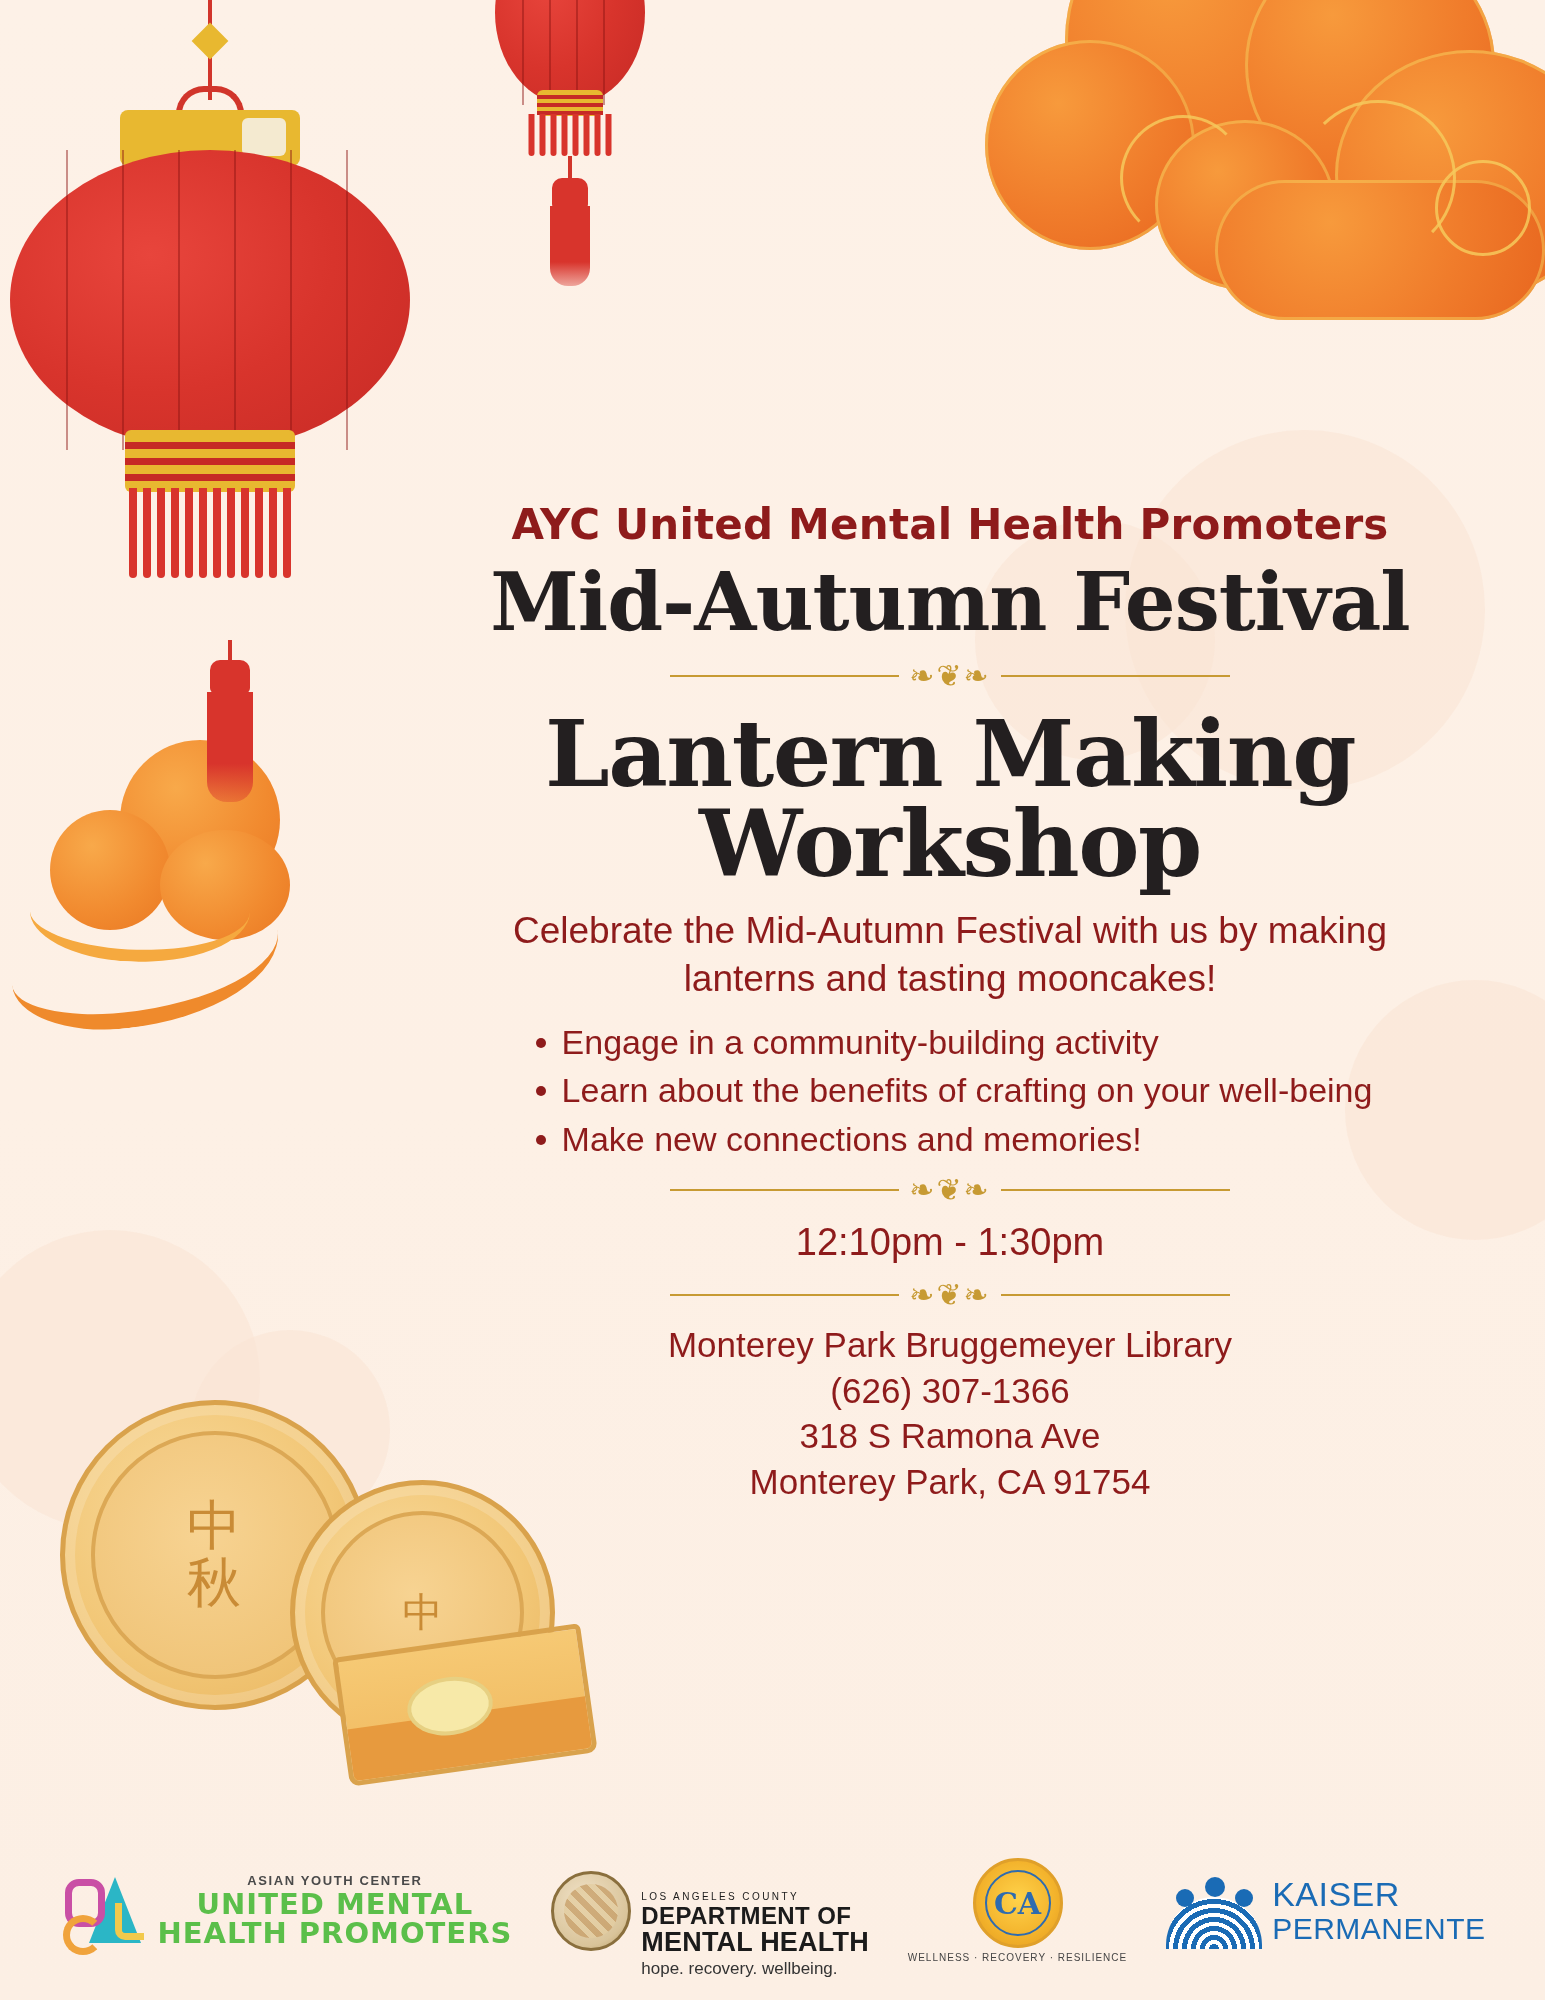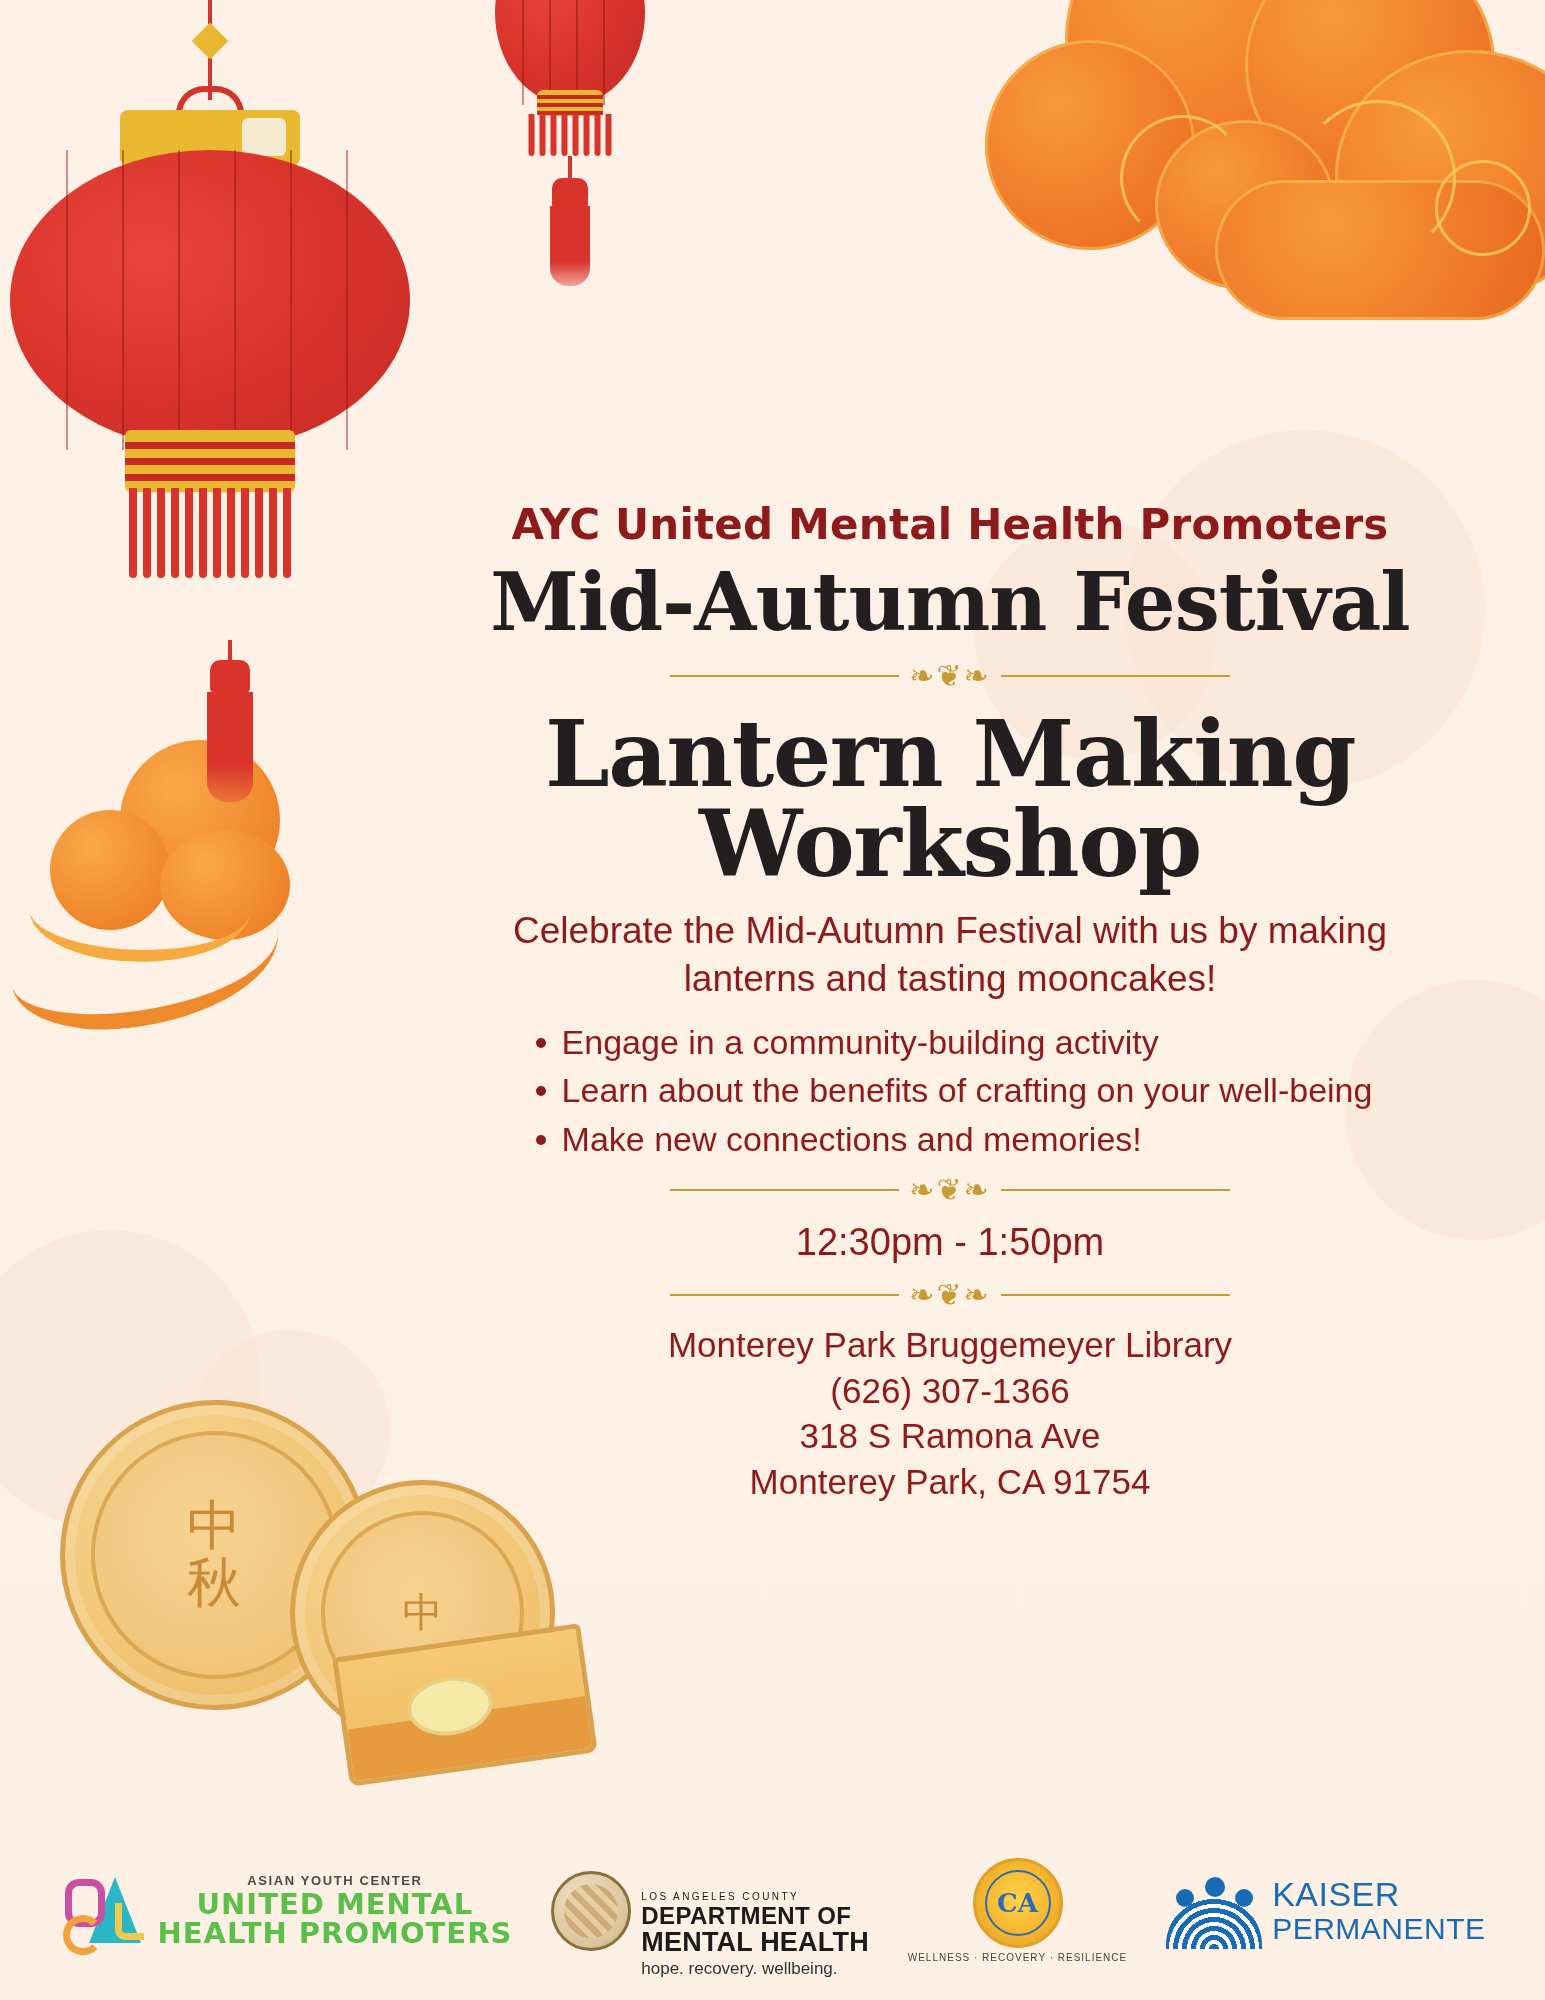--- a/index.html
+++ b/index.html
@@ -429,21 +429,21 @@
     width: 84px; height: 84px; border-radius: 50%;
     background: radial-gradient(circle at 50% 45%, #ffd24a 0%, #f3b32c 60%, #e29a1e 100%);
     border: 3px solid #e0a02a;
     position: relative;
     display: flex; align-items: center; justify-content: center;
   }
   .logo-mhsa .seal .ring {
     position: absolute; inset: 9px; border-radius: 50%; border: 2px solid #2e6bb0;
   }
   .logo-mhsa .seal .mono {
-    color: #2e6bb0; font-weight: bold; font-size: 26px; font-family: "DejaVu Serif", serif;
+    color: #2e6bb0; font-weight: bold; font-size: 30px; font-family: "DejaVu Serif", serif;
   }
   .logo-mhsa .tag { font-size: 10px; letter-spacing: 1px; color: #444; }
 
   
   .logo-kp .mark { position: relative; width: 96px; height: 76px; }
   .logo-kp .mark .fan {
     position: absolute; left: 0; bottom: 0; width: 96px; height: 52px;
     background: repeating-radial-gradient(circle at 50% 100%, #1a6bb5 0 5px, #ffffff 5px 9px);
     border-radius: 48px 48px 0 0;
   }
@@ -602,21 +602,21 @@
       </ul>
     </div>
 
     <div class="divider">
       <span class="line"></span>
       <span class="orn">❧❦❧</span>
       <span class="line"></span>
     </div>
 
     <div class="date-block">
-      <div>12:30pm - 1:50pm</div>
+      <div>12:10pm - 1:30pm</div>
     </div>
 
     <div class="divider">
       <span class="line"></span>
       <span class="orn">❧❦❧</span>
       <span class="line"></span>
     </div>
 
     <div class="venue">
       <div>Monterey Park Bruggemeyer Library</div>

